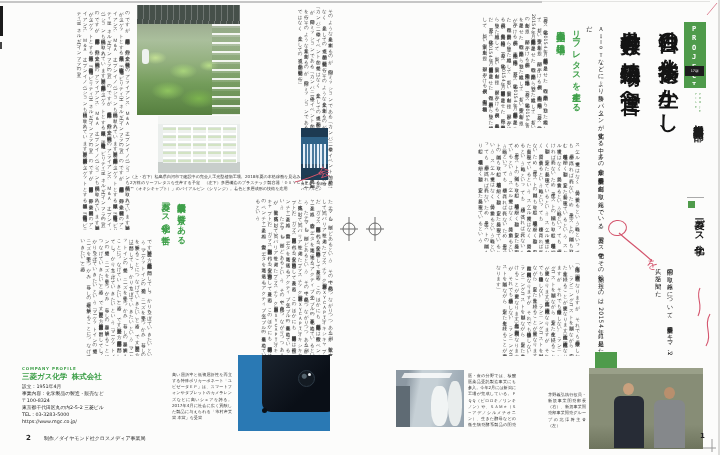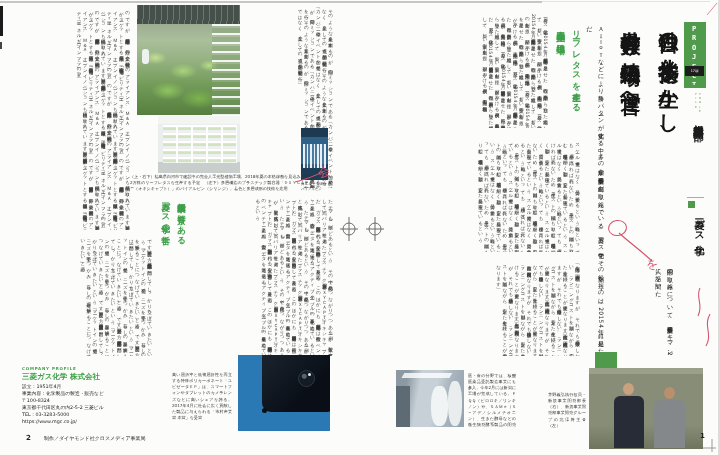--- a/index.html
+++ b/index.html
@@ -107,21 +107,21 @@
   <div class="abs vtext subhead" style="left:157px;top:196px;width:32px;height:98px;">
     <span>新規事業の背景にある</span><br>
     <span>三菱ガス化学の哲学</span>
   </div>
 
   <div class="abs vtext body-col" style="left:190px;top:196px;width:143px;height:160px;">たテーマも3割ほどあるという。その中で商品化につながりつつある一例が、酸素と水蒸気に対して高いバリア性を備えたプラスチック製多層容器「ＯＸＹＣＡＰＴ」（オキシキャプト）だ。ガラス製医薬用容器に代わる「安全な医療用容器」として普及を図る。このほかにも、新規事業開発部では複数のベンチャー企業と組み、大容量のデータを高速で伝送する「アクティブ光ケーブル」の事業化を進めているという。たテーマも3割ほどあるという。その中で商品化につながりつつある一例が、酸素と水蒸気に対して高いバリア性を備えたプラスチック製多層容器「ＯＸＹＣＡＰＴ」（オキシキャプト）だ。ガラス製医薬用容器に代わる「安全な医療用容器」として普及を図る。このほかにも、新規事業開発部では複数のベンチャー企業と組み、大容量のデータを高速で伝送する「アクティブ光ケーブル」の事業化を進めているという。たテーマも3割ほどあるという。その中で商品化につながりつつある一例が、酸素と水蒸気に対して高いバリア性を備えたプラスチック製多層容器「ＯＸＹＣＡＰＴ」（オキシキャプト）だ。ガラス製医薬用容器に代わる「安全な医療用容器」として普及を図る。このほかにも、新規事業開発部では複数のベンチャー企業と組み、大容量のデータを高速で伝送する「アクティブ光ケーブル」の事業化を進めているという。</div>
   <div class="abs vtext body-col" style="left:8px;top:236px;width:144px;height:120px;">です」（茅野部長）　一方、新規事業開発部は一部門としてしっかり立ち上げていきたいという。「マーケットインの発想で、ニーズを手堅くつかみ、暮らしの課題を解決することにつなげていきたい」と語る。です」（茅野部長）　一方、新規事業開発部は一部門としてしっかり立ち上げていきたいという。「マーケットインの発想で、ニーズを手堅くつかみ、暮らしの課題を解決することにつなげていきたい」と語る。です」（茅野部長）　一方、新規事業開発部は一部門としてしっかり立ち上げていきたいという。「マーケットインの発想で、ニーズを手堅くつかみ、暮らしの課題を解決することにつなげていきたい」と語る。です」（茅野部長）　一方、新規事業開発部は一部門としてしっかり立ち上げていきたいという。「マーケットインの発想で、ニーズを手堅くつかみ、暮らしの課題を解決することにつなげていきたい」と語る。</div>
 
   <div class="abs" style="left:22px;top:366px;width:142px;height:64px;">
     <div class="cp-label">COMPANY PROFILE</div>
-    <div class="cp-name" style="margin-top:1px;">三菱ガス化学 株式会社</div>
+    <div class="cp-name" style="margin-top:1px;font-family:Liberation Mono, monospace;">三菱ガス化学 株式会社</div>
     <div style="margin-top:2px;">
       <div class="cp-line">設立：1951年4月</div>
       <div class="cp-line">事業内容：化学製品の製造・販売など</div>
       <div class="cp-line">〒100-8324</div>
       <div class="cp-line">東京都千代田区丸の内2-5-2 三菱ビル</div>
       <div class="cp-line">TEL：03-3283-5000</div>
       <div class="cp-line">https://www.mgc.co.jp/</div>
     </div>
   </div>
 

